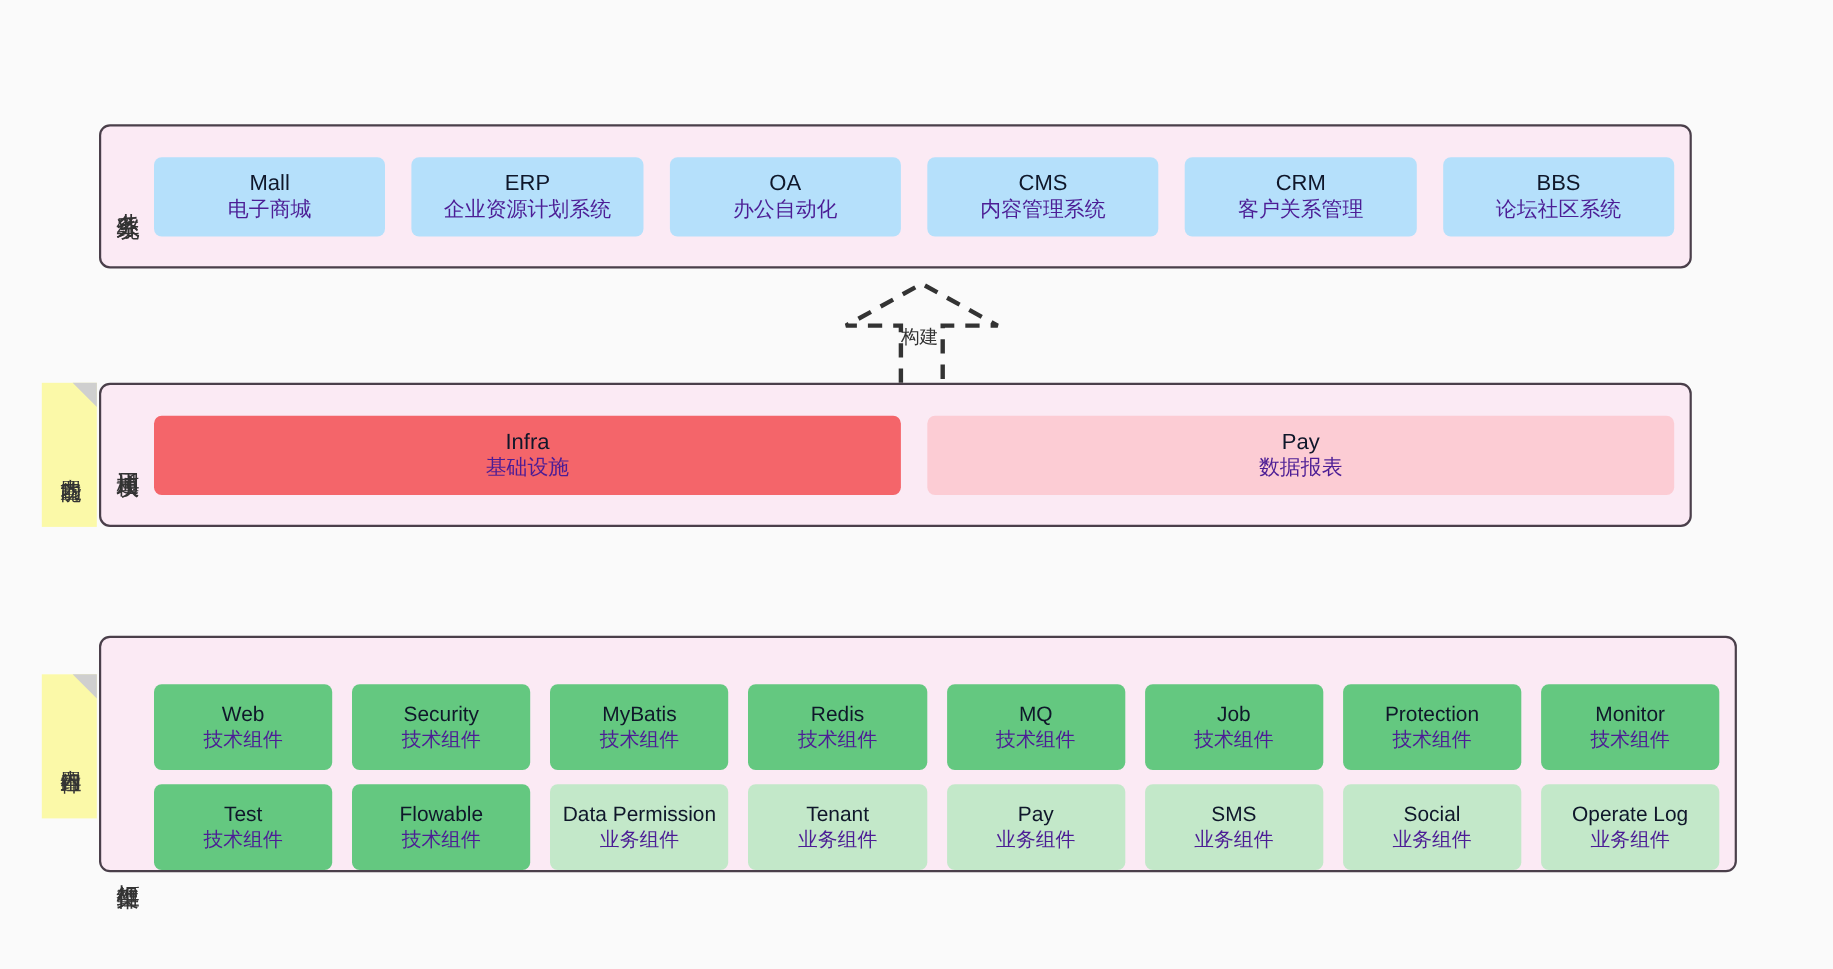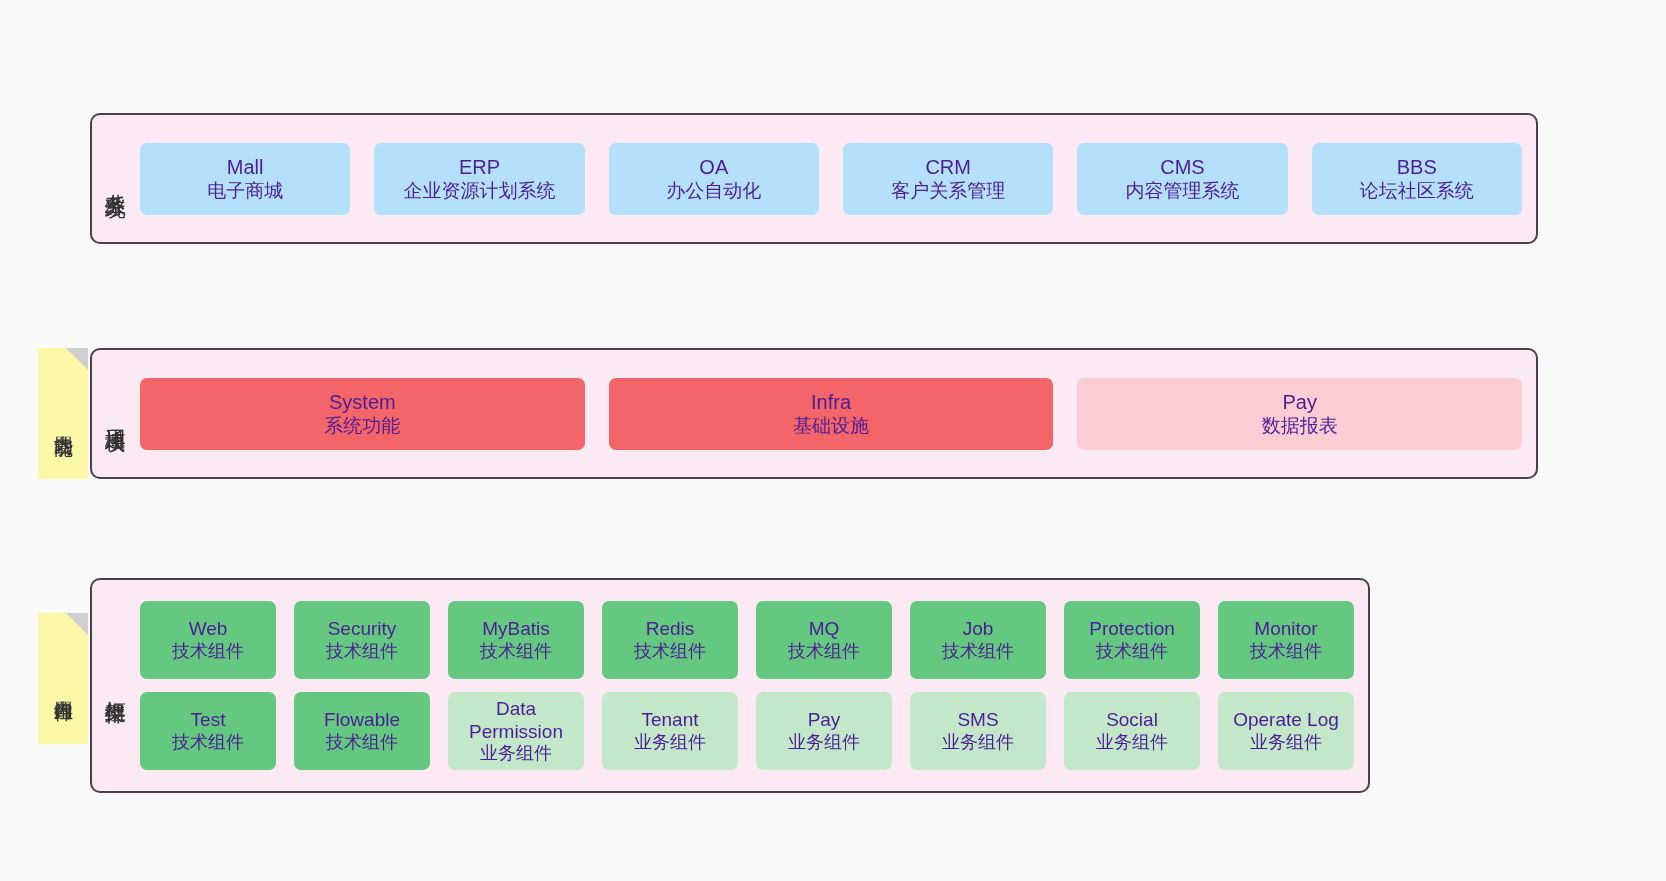--- a/index.html
+++ b/index.html
@@ -71,21 +71,21 @@
     flex-direction: column;
     align-items: center;
     justify-content: center;
     text-align: center;
     box-sizing: border-box;
     padding: 6px 4px;
     line-height: 1.22;
   }
   .card .t1 {
     font-size: 20px;
-    color: #4c1d95;
+    color: #0f172a;
   }
   .card .t2 {
     font-size: 19px;
     color: #4c1d95;
   }
 
   
   .c-blue       { background: #b5e0fb; }
   .c-red        { background: #f4656a; }
   .c-pink       { background: #fcccd4; }
@@ -99,21 +99,21 @@
   #layer-business .layer-body { padding-right: 14px; }
   #layer-business .card { height: 72px; }
 
   #layer-modules {
     left: 90px; top: 348px; width: 1448px; height: 131px;
   }
   #layer-modules .layer-body { padding-right: 14px; }
   #layer-modules .card { height: 72px; }
 
   #layer-framework {
-    left: 90px; top: 578px; width: 1280px; height: 215px;
+    left: 90px; top: 578px; width: 1489px; height: 215px; align-items: flex-end;
   }
   #layer-framework .layer-body { padding-right: 14px; gap: 13px; }
   #layer-framework .row { gap: 18px; }
   #layer-framework .card { height: 78px; }
   #layer-framework .card .t1 { font-size: 19px; }
   #layer-framework .card .t2 { font-size: 18px; }
 
   
   .note {
     position: absolute;
@@ -179,50 +179,52 @@
         </div>
         <div class="card c-blue">
           <span class="t1">ERP</span>
           <span class="t2">企业资源计划系统</span>
         </div>
         <div class="card c-blue">
           <span class="t1">OA</span>
           <span class="t2">办公自动化</span>
         </div>
         <div class="card c-blue">
+          <span class="t1">CMS</span>
+          <span class="t2">内容管理系统</span>
+        </div>
+        <div class="card c-blue">
           <span class="t1">CRM</span>
           <span class="t2">客户关系管理</span>
         </div>
         <div class="card c-blue">
-          <span class="t1">CMS</span>
-          <span class="t2">内容管理系统</span>
-        </div>
-        <div class="card c-blue">
           <span class="t1">BBS</span>
           <span class="t2">论坛社区系统</span>
         </div>
       </div>
     </div>
   </div>
 
+  <div class="arrow" id="arrow-build">
+    <svg width="150" height="92" viewBox="0 0 150 92">
+      <path d="M56 92 L56 40 L6 40 L75 2 L144 40 L94 40 L94 92" fill="none" stroke="#333333" stroke-width="4" stroke-dasharray="13 10" stroke-linecap="butt"></path>
+    </svg>
+    <span class="arrow-label">构建</span>
+  </div>
 
   <div class="note" id="note-functions">
     <span class="fold"></span>
     <span>内置功能</span>
   </div>
 
   <div class="layer" id="layer-modules">
     <div class="layer-title">通用模块</div>
     <div class="layer-body">
       <div class="row">
         <div class="card c-red">
-          <span class="t1">System</span>
-          <span class="t2">系统功能</span>
-        </div>
-        <div class="card c-red">
           <span class="t1">Infra</span>
           <span class="t2">基础设施</span>
         </div>
         <div class="card c-pink">
           <span class="t1">Pay</span>
           <span class="t2">数据报表</span>
         </div>
       </div>
     </div>
   </div>

